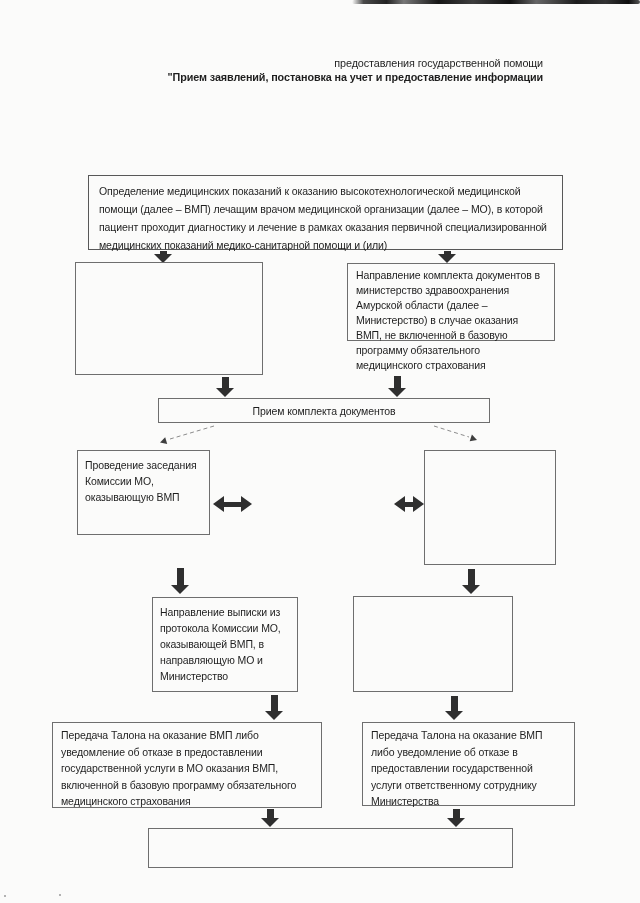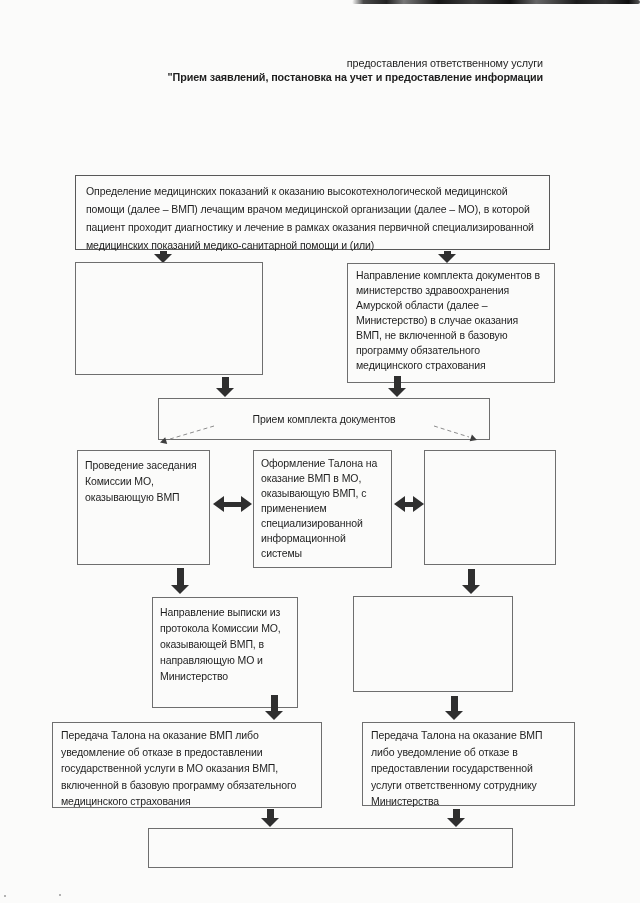--- a/index.html
+++ b/index.html
@@ -20,21 +20,21 @@
   .appendix{position:absolute;left:100px;top:56px;width:443px;text-align:right;
     font-size:10.8px;line-height:14px;letter-spacing:-0.1px;}
   .appendix .b{font-weight:700;}
   .title{position:absolute;left:75px;top:148px;width:420px;text-align:center;
     font-weight:700;font-size:10px;letter-spacing:-0.2px;}
   
   .fbox{position:absolute;border:1px solid var(--line,#6e6e6e);box-sizing:border-box;
     font-size:10.5px;letter-spacing:-0.1px;background:transparent;}
   .fbox .t{padding:6px 8px;line-height:16px;}
   .fbox.center{display:flex;align-items:center;justify-content:center;text-align:center;}
-  .fbox.dark{border-color:#585858;}
+  .fbox.dark{border-color:#585858;margin-left:13px;}
   
   .ad{position:absolute;display:flex;flex-direction:column;align-items:center;width:18px;}
   .ad .s{width:7px;background:var(--arrow,#2f2f2f);}
   .ad .h{width:0;height:0;border-left:9px solid transparent;border-right:9px solid transparent;
     border-top:9px solid var(--arrow,#2f2f2f);}
   
   .da{position:absolute;display:flex;align-items:center;height:16px;}
   .da .hl{width:0;height:0;border-top:8px solid transparent;border-bottom:8px solid transparent;
     border-right:11px solid var(--arrow,#2f2f2f);}
   .da .s{flex:1;height:5px;background:var(--arrow,#2f2f2f);}
@@ -43,95 +43,92 @@
   svg.overlay{position:absolute;left:0;top:0;pointer-events:none;}
 </style>
 </head>
 <body>
 
 <div class="page">
 
   <div class="streak"></div>
 
   <div class="appendix">
-    <div>предоставления ответственному услуги</div>
+    <div>предоставления государственной помощи</div>
     <div class="b">"Прием заявлений, постановка на учет и предоставление информации</div>
   </div>
 
 
   <div class="fbox dark" style="left:75px;top:175px;width:475px;height:75px">
     <div class="t" style="line-height:18px;padding:6px 10px">Определение медицинских показаний к оказанию высокотехнологической медицинской помощи (далее – ВМП) лечащим врачом медицинской организации (далее – МО), в которой пациент проходит диагностику и лечение в рамках оказания первичной специализированной медицинских показаний медико-санитарной помощи и (или)</div>
   </div>
 
   <div class="ad" style="left:154px;top:251px">
       <div class="s" style="height:3px"></div>
       <div class="h"></div>
     </div>
   <div class="ad" style="left:438px;top:251px">
       <div class="s" style="height:3px"></div>
       <div class="h"></div>
     </div>
 
   <div class="fbox" style="left:75px;top:262px;width:188px;height:113px"></div>
-  <div class="fbox" style="left:347px;top:263px;width:208px;height:120px">
+  <div class="fbox" style="left:347px;top:263px;width:208px;height:78px">
     <div class="t" style="line-height:15px;padding:4px 8px">Направление комплекта документов в министерство здравоохранения Амурской области (далее – Министерство) в случае оказания ВМП, не включенной в базовую программу обязательного медицинского страхования</div>
   </div>
 
   <div class="ad" style="left:216px;top:377px">
       <div class="s" style="height:11px"></div>
       <div class="h"></div>
     </div>
   <div class="ad" style="left:388px;top:376px">
       <div class="s" style="height:12px"></div>
       <div class="h"></div>
     </div>
 
-  <div class="fbox center" style="left:158px;top:398px;width:332px;height:42px">
+  <div class="fbox center" style="left:158px;top:398px;width:332px;height:25px">
     <div>Прием комплекта документов</div>
   </div>
 
   <svg class="overlay" width="640" height="903">
     <line x1="214" y1="426" x2="170" y2="439" stroke="#8c8c8c" stroke-width="1" stroke-dasharray="4 3"></line>
     <polygon points="160,442.5 165.2,437.3 167.2,443.9" fill="#3e3e3e"></polygon>
     <line x1="434" y1="426" x2="469" y2="437" stroke="#8c8c8c" stroke-width="1" stroke-dasharray="4 3"></line>
     <polygon points="477,440 469.7,441.2 471.9,434.6" fill="#3e3e3e"></polygon>
   </svg>
 
-  <div class="fbox" style="left:77px;top:450px;width:133px;height:115px">
+  <div class="fbox" style="left:77px;top:450px;width:133px;height:85px">
     <div class="t" style="line-height:16px;padding:6px 7px">Проведение заседания Комиссии МО, оказывающую ВМП</div>
   </div>
 
   <div class="da" style="left:213px;top:496px;width:39px">
       <div class="hl"></div>
       <div class="s"></div>
       <div class="hr"></div>
     </div>
 
-  <div class="fbox" style="left:253px;top:450px;width:139px;height:118px">
-    <div class="t" style="line-height:15px;padding:5px 12px 5px 7px">Оформление Талона на оказание ВМП в МО, оказывающую ВМП, с применением специализированной информационной системы</div>
-  </div>
 
   <div class="da" style="left:394px;top:496px;width:30px">
       <div class="hl"></div>
       <div class="s"></div>
       <div class="hr"></div>
     </div>
 
   <div class="fbox" style="left:424px;top:450px;width:132px;height:115px"></div>
 
   <div class="ad" style="left:171px;top:568px">
       <div class="s" style="height:17px"></div>
       <div class="h"></div>
     </div>
   <div class="ad" style="left:462px;top:569px">
       <div class="s" style="height:16px"></div>
       <div class="h"></div>
     </div>
 
-  <div class="fbox" style="left:152px;top:597px;width:146px;height:111px">
+  <div class="fbox" style="left:152px;top:597px;width:146px;height:95px">
     <div class="t" style="line-height:16px;padding:6px 7px">Направление выписки из протокола Комиссии МО, оказывающей ВМП, в направляющую МО и Министерство</div>
   </div>
   <div class="fbox" style="left:353px;top:596px;width:160px;height:96px"></div>
 
   <div class="ad" style="left:265px;top:695px">
       <div class="s" style="height:16px"></div>
       <div class="h"></div>
     </div>
   <div class="ad" style="left:445px;top:696px">
       <div class="s" style="height:15px"></div>

